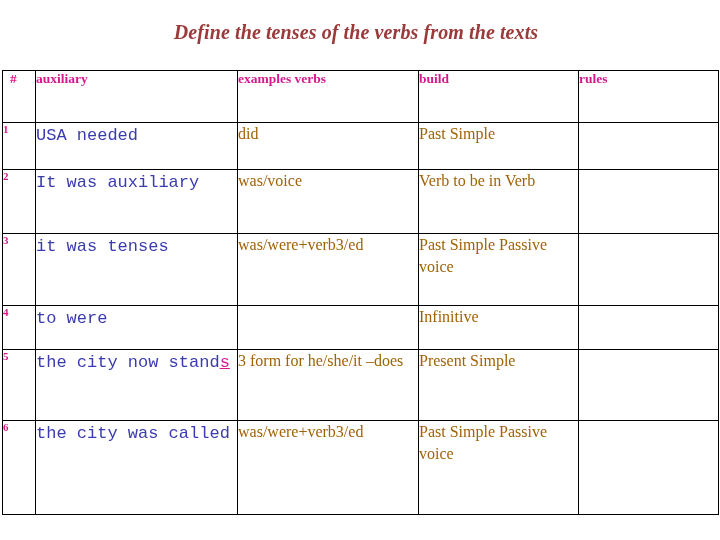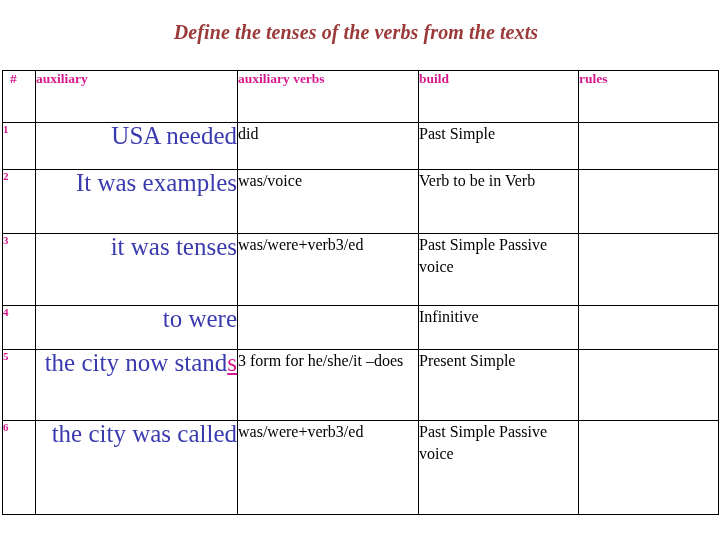--- a/index.html
+++ b/index.html
@@ -73,31 +73,30 @@
   
   .cell-num {
     font-family: "Liberation Serif", serif;
     font-weight: bold;
     font-size: 11px;
     color: #d6188f;
     padding: 8px 0 0 7px;
     line-height: 12px;
   }
   .cell-example {
-    font-family: Liberation Serif, serif;
-    font-size: 25px;
+    font-family: Liberation Mono, monospace;
+    font-size: 17px;
     color: #3b3bb0;
     padding: 5px 4px 0 9px;
     line-height: 25px;
-    text-align: right;
   }
   .cell-plain {
     font-family: "Liberation Serif", serif;
     font-size: 16px;
-    color: #000000;
+    color: #a16207;
     padding: 7px 3px 0 7px;
     line-height: 22px;
   }
   .cell-blank {
     padding: 0;
   }
 
   
   .ending-s {
     color: #d6188f;
@@ -123,36 +122,36 @@
     <col class="c-ex">
     <col class="c-aux">
     <col class="c-ten">
     <col class="c-rul">
   </colgroup>
   <tbody>
 
     <tr class="hdr-row">
       <td class="hdr-cell num">#</td>
       <td class="hdr-cell">auxiliary</td>
-      <td class="hdr-cell">auxiliary verbs</td>
+      <td class="hdr-cell">examples verbs</td>
       <td class="hdr-cell">build</td>
       <td class="hdr-cell">rules</td>
     </tr>
 
     <tr class="r1">
       <td class="cell-num">1</td>
       <td class="cell-example"><span>USA needed</span><span class="ending-s"></span></td>
       <td class="cell-plain">did</td>
       <td class="cell-plain">Past Simple</td>
       <td class="cell-blank"></td>
     </tr>
 
     <tr class="r2">
       <td class="cell-num">2</td>
-      <td class="cell-example"><span>It was examples</span><span class="ending-s"></span></td>
+      <td class="cell-example"><span>It was auxiliary</span><span class="ending-s"></span></td>
       <td class="cell-plain">was/voice</td>
       <td class="cell-plain">Verb to be in Verb</td>
       <td class="cell-blank"></td>
     </tr>
 
     <tr class="r3">
       <td class="cell-num">3</td>
       <td class="cell-example"><span>it was tenses</span><span class="ending-s"></span></td>
       <td class="cell-plain">was/were+verb3/ed</td>
       <td class="cell-plain">Past Simple Passive voice</td>

